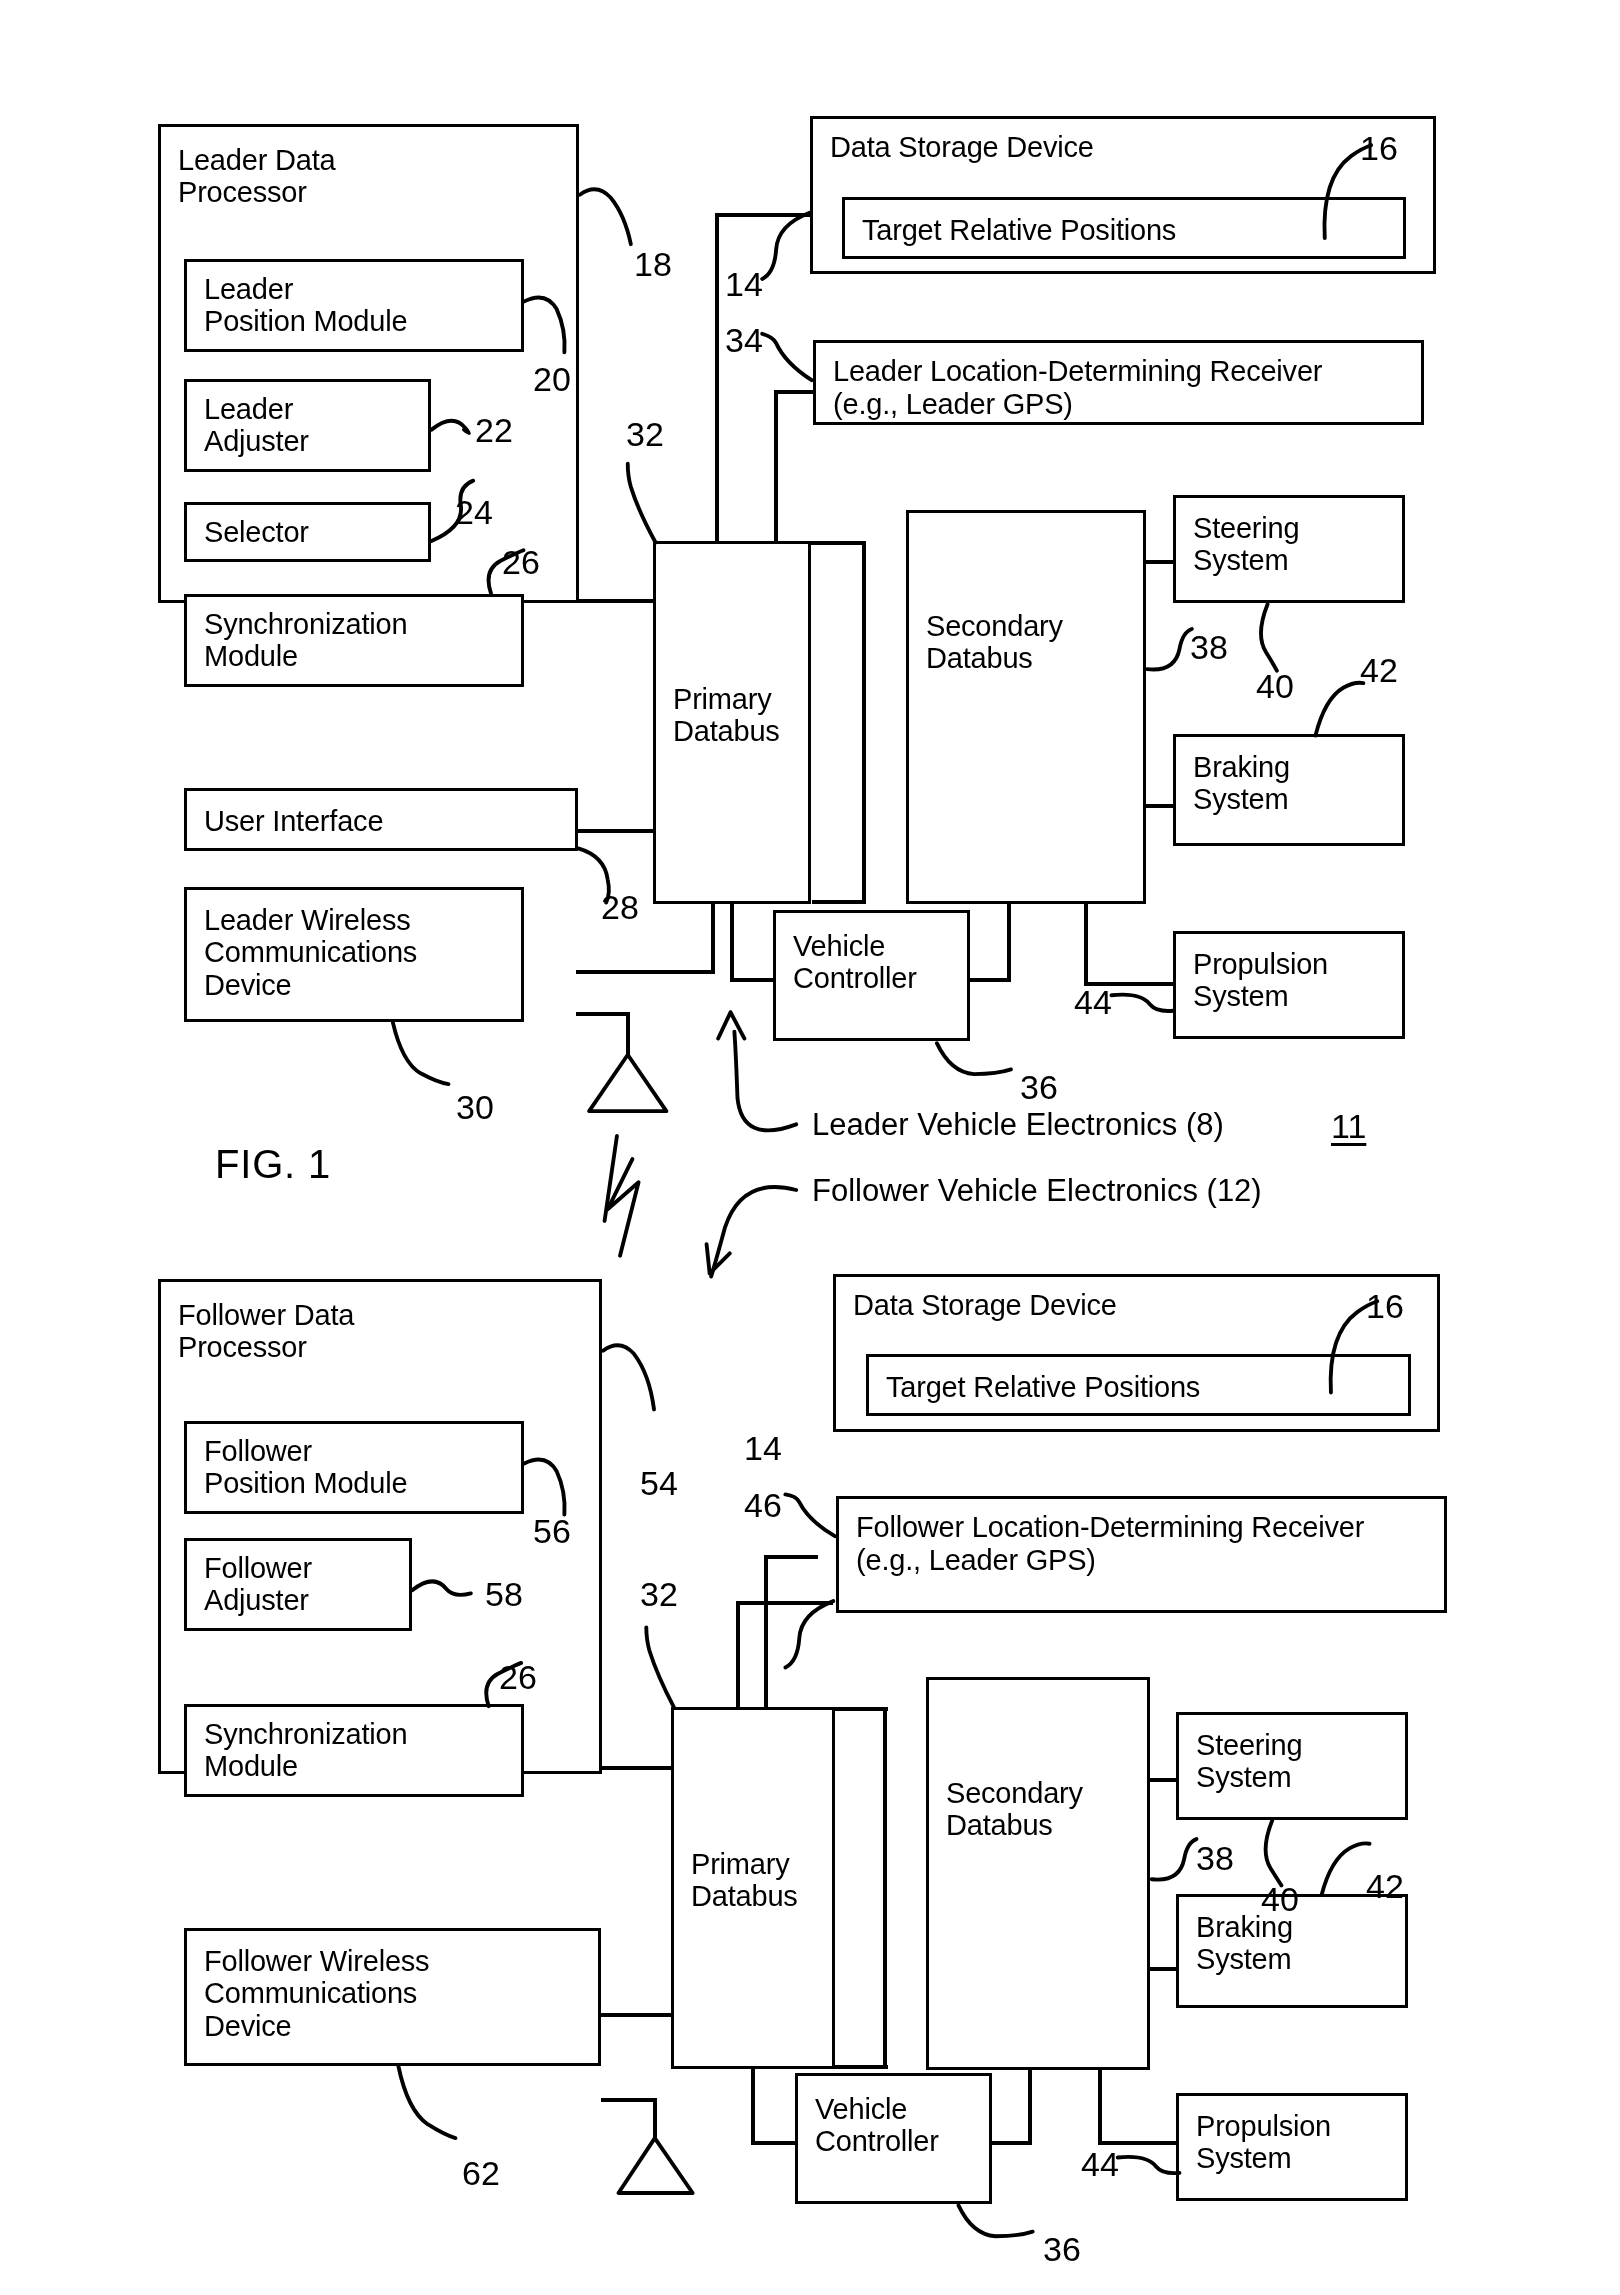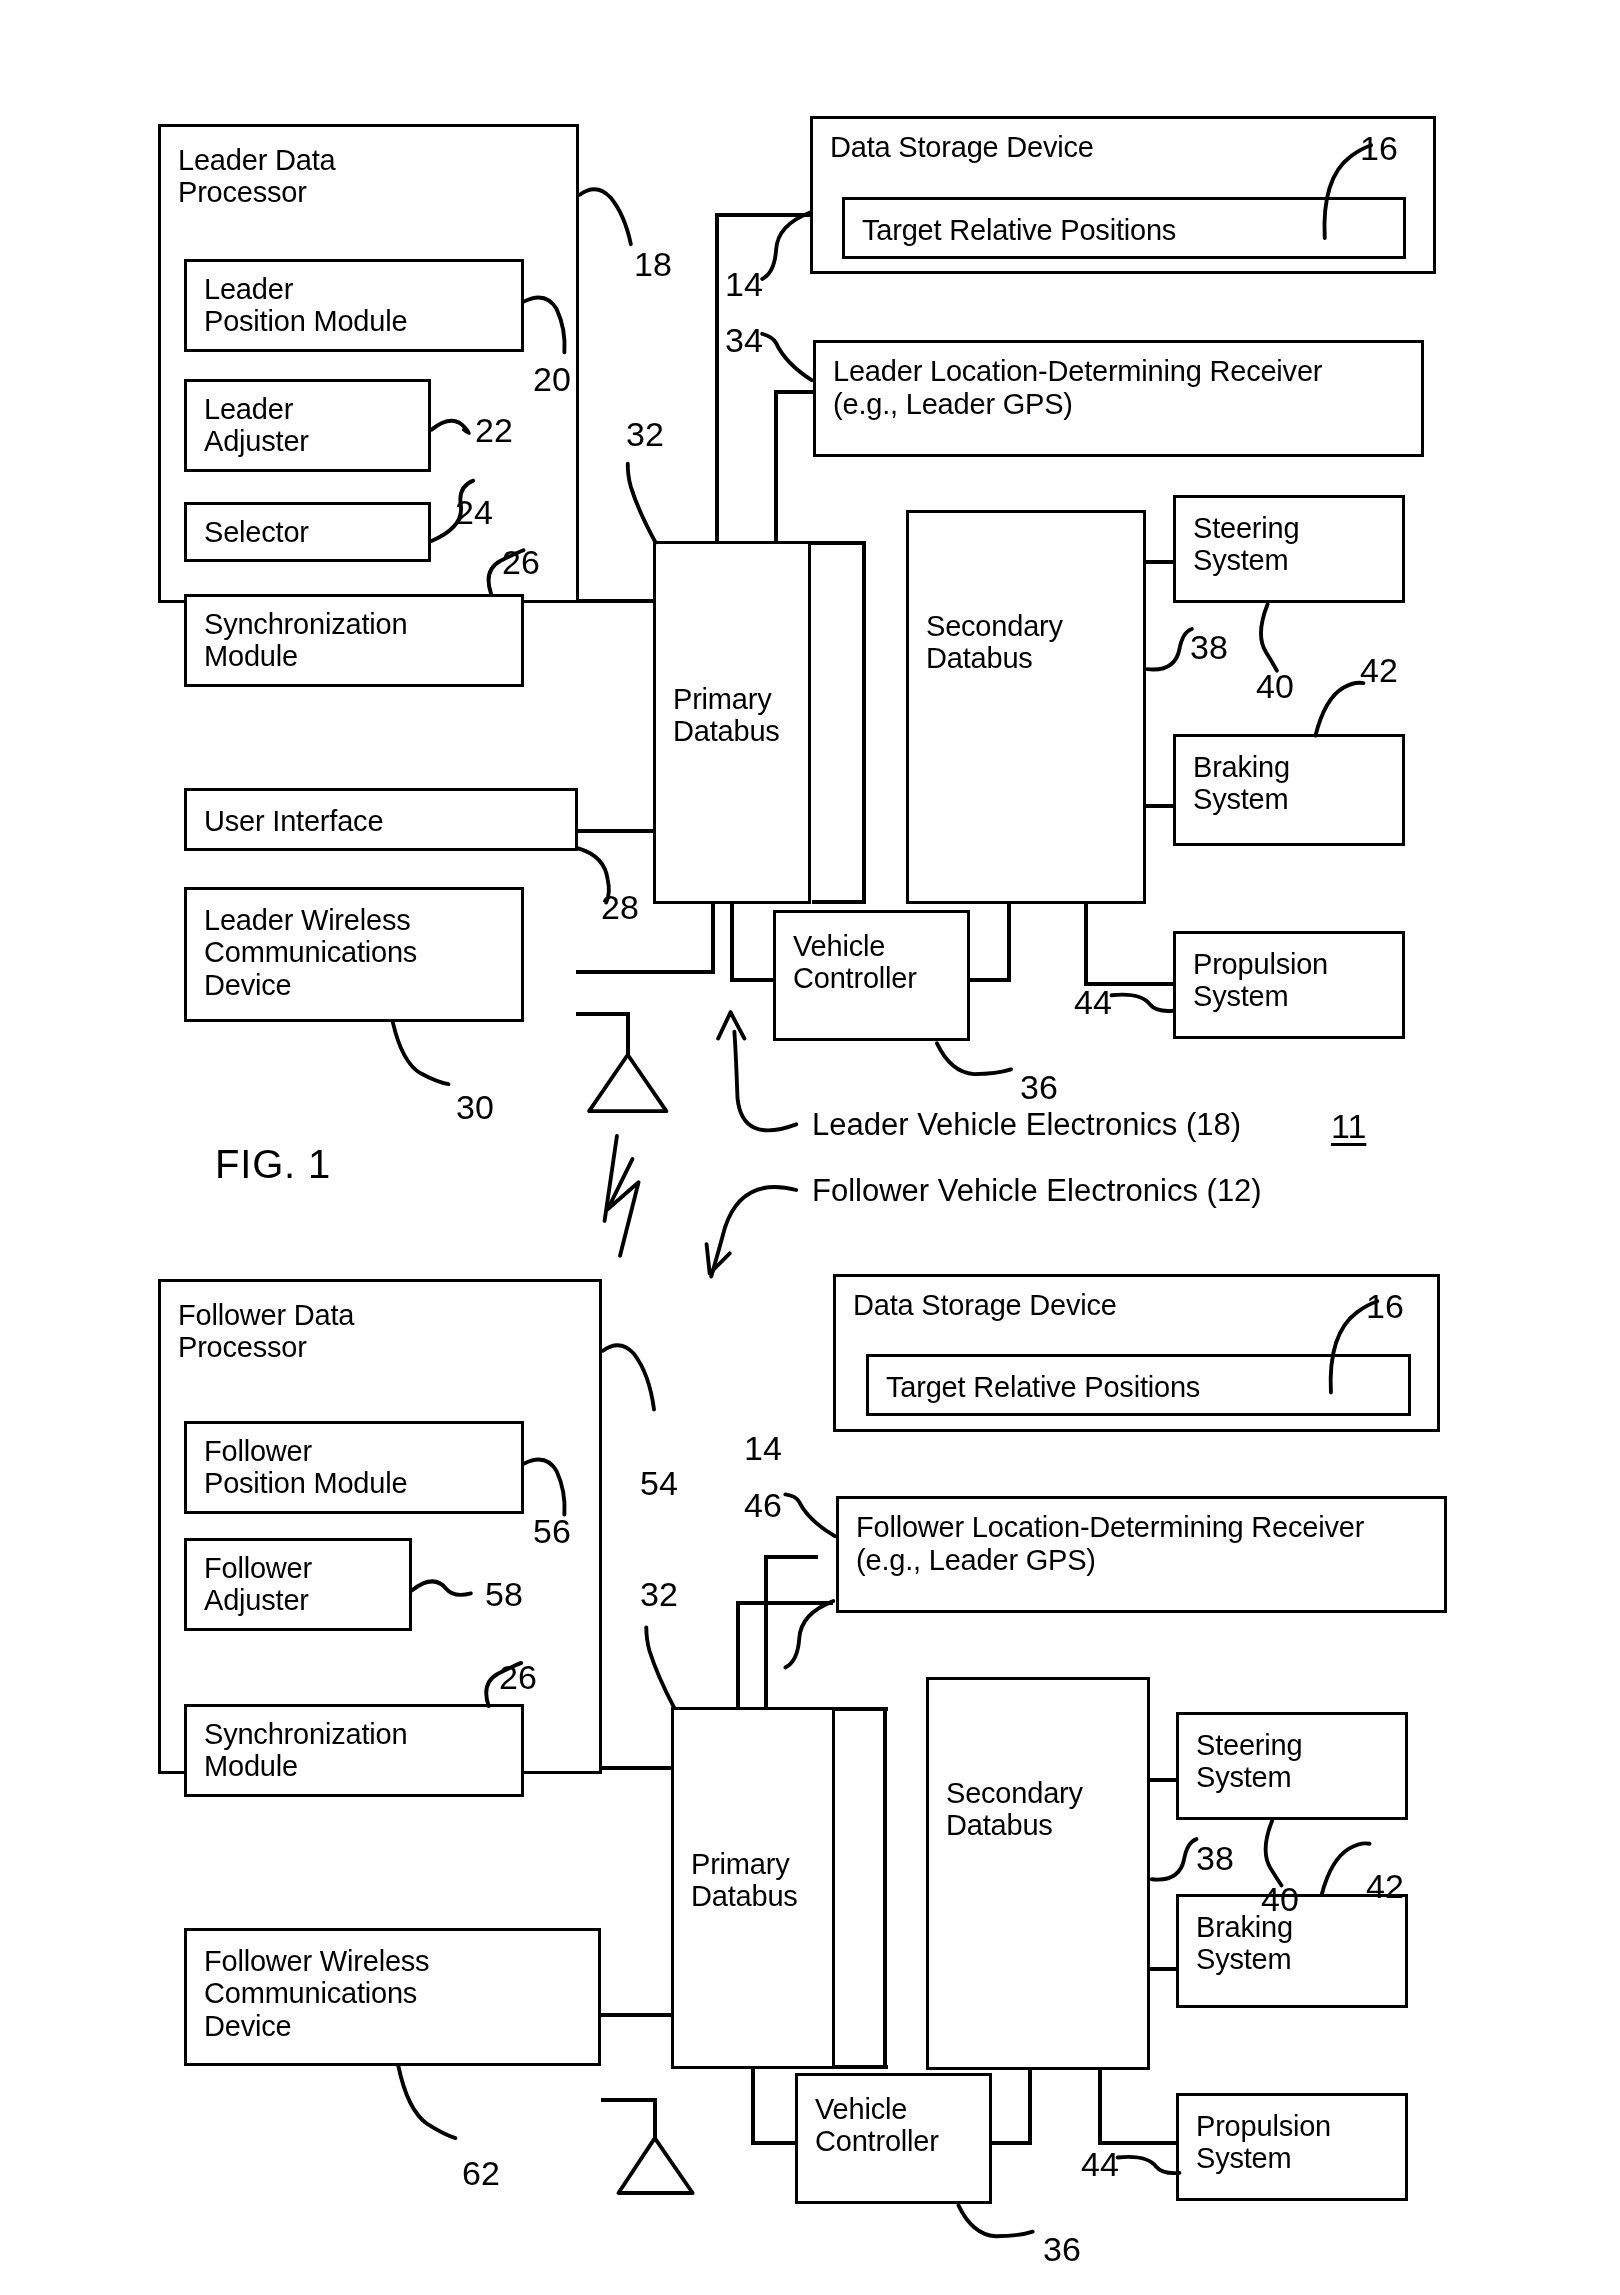--- a/index.html
+++ b/index.html
@@ -145,21 +145,21 @@
 
     <div class="box" style="left:810px;top:116px;width:626px;height:158px;">
       <div class="lbl" style="top:12.4px;">Data Storage Device</div>
     </div>
     <div class="box" style="left:842px;top:197px;width:564px;height:62px;">
       <div class="lbl" style="top:14px;">Target Relative Positions</div>
     </div>
     <div class="ref" style="left:1360px;top:131px;">16</div>
     <div class="ref" style="left:725px;top:267px;">14</div>
 
-    <div class="box" style="left:813px;top:340px;width:611px;height:117px;">
+    <div class="box" style="left:813px;top:340px;width:611px;height:85px;">
       <div class="lbl" style="top:12.4px;">Leader Location-Determining Receiver
 (e.g., Leader GPS)</div>
     </div>
     <div class="ref" style="left:725px;top:323px;">34</div>
 
     <div class="box" style="left:653px;top:541px;width:158px;height:363px;">
       <div class="lbl" style="top:139px;">Primary
 Databus</div>
     </div>
     <div class="ref" style="left:626px;top:417px;">32</div>
@@ -188,21 +188,21 @@
     </div>
     <div class="ref" style="left:1360px;top:653px;">42</div>
 
     <div class="box" style="left:1173px;top:931px;width:232px;height:108px;">
       <div class="lbl" style="top:14px;">Propulsion
 System</div>
     </div>
     <div class="ref" style="left:1074px;top:985px;">44</div>
 
     <div class="fig" style="left:215px;top:1142px;">FIG. 1</div>
-    <div class="cap" style="left:812px;top:1107px;">Leader Vehicle Electronics (18)</div>
+    <div class="cap" style="left:812px;top:1107px;">Leader Vehicle Electronics (8)</div>
     <div class="cap" style="left:812px;top:1173px;">Follower Vehicle Electronics (12)</div>
     <div class="ref under" style="left:1331px;top:1109px;">11</div>
   </div>
 
   <div>
 
     <div class="ln lnh" style="left:601px;top:1766px;width:71px;"></div>
 
     <div class="ln lnh" style="left:601px;top:2013px;width:135px;"></div>
     <div class="ln lnv" style="left:733px;top:1768px;height:249px;"></div>

